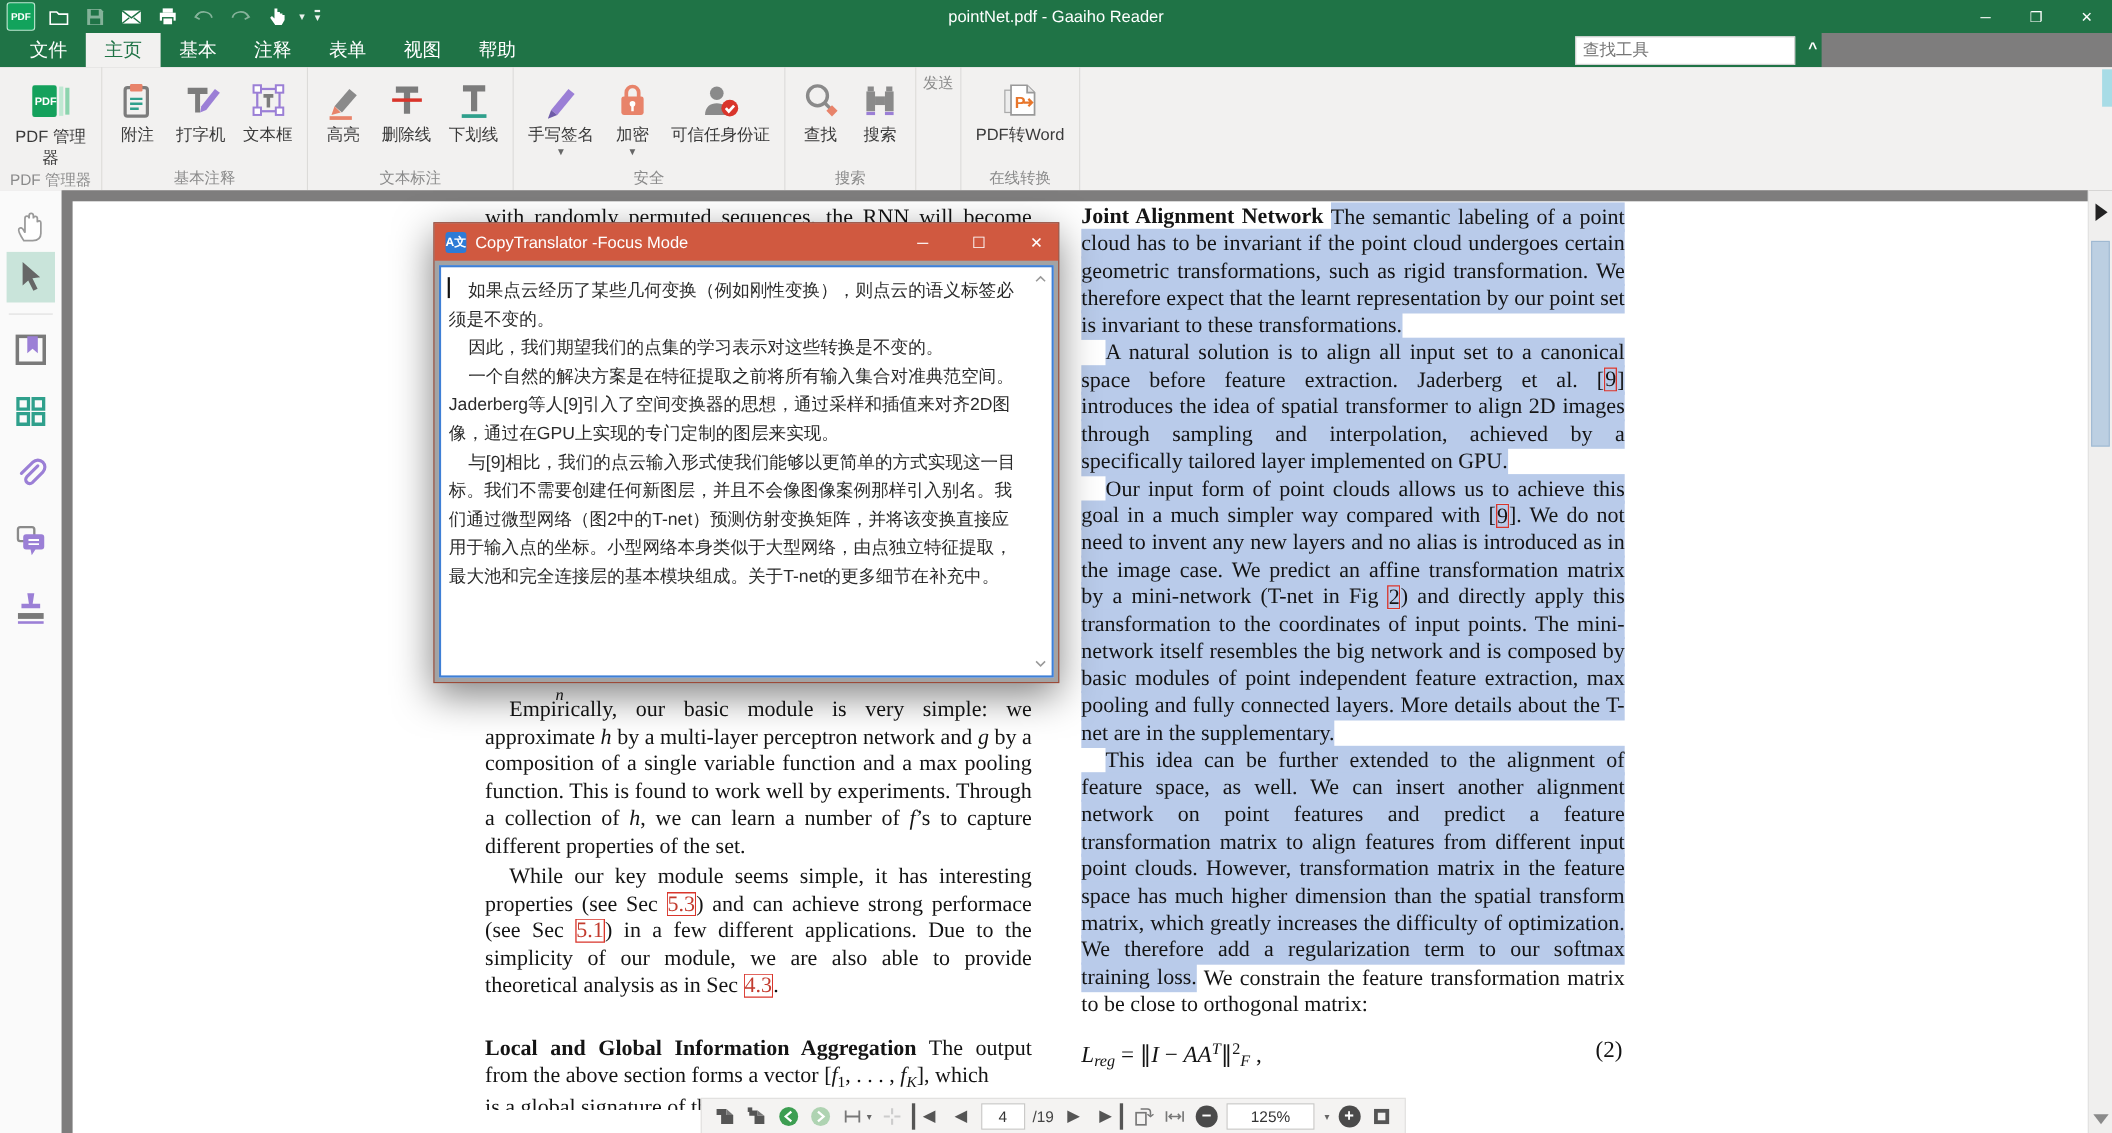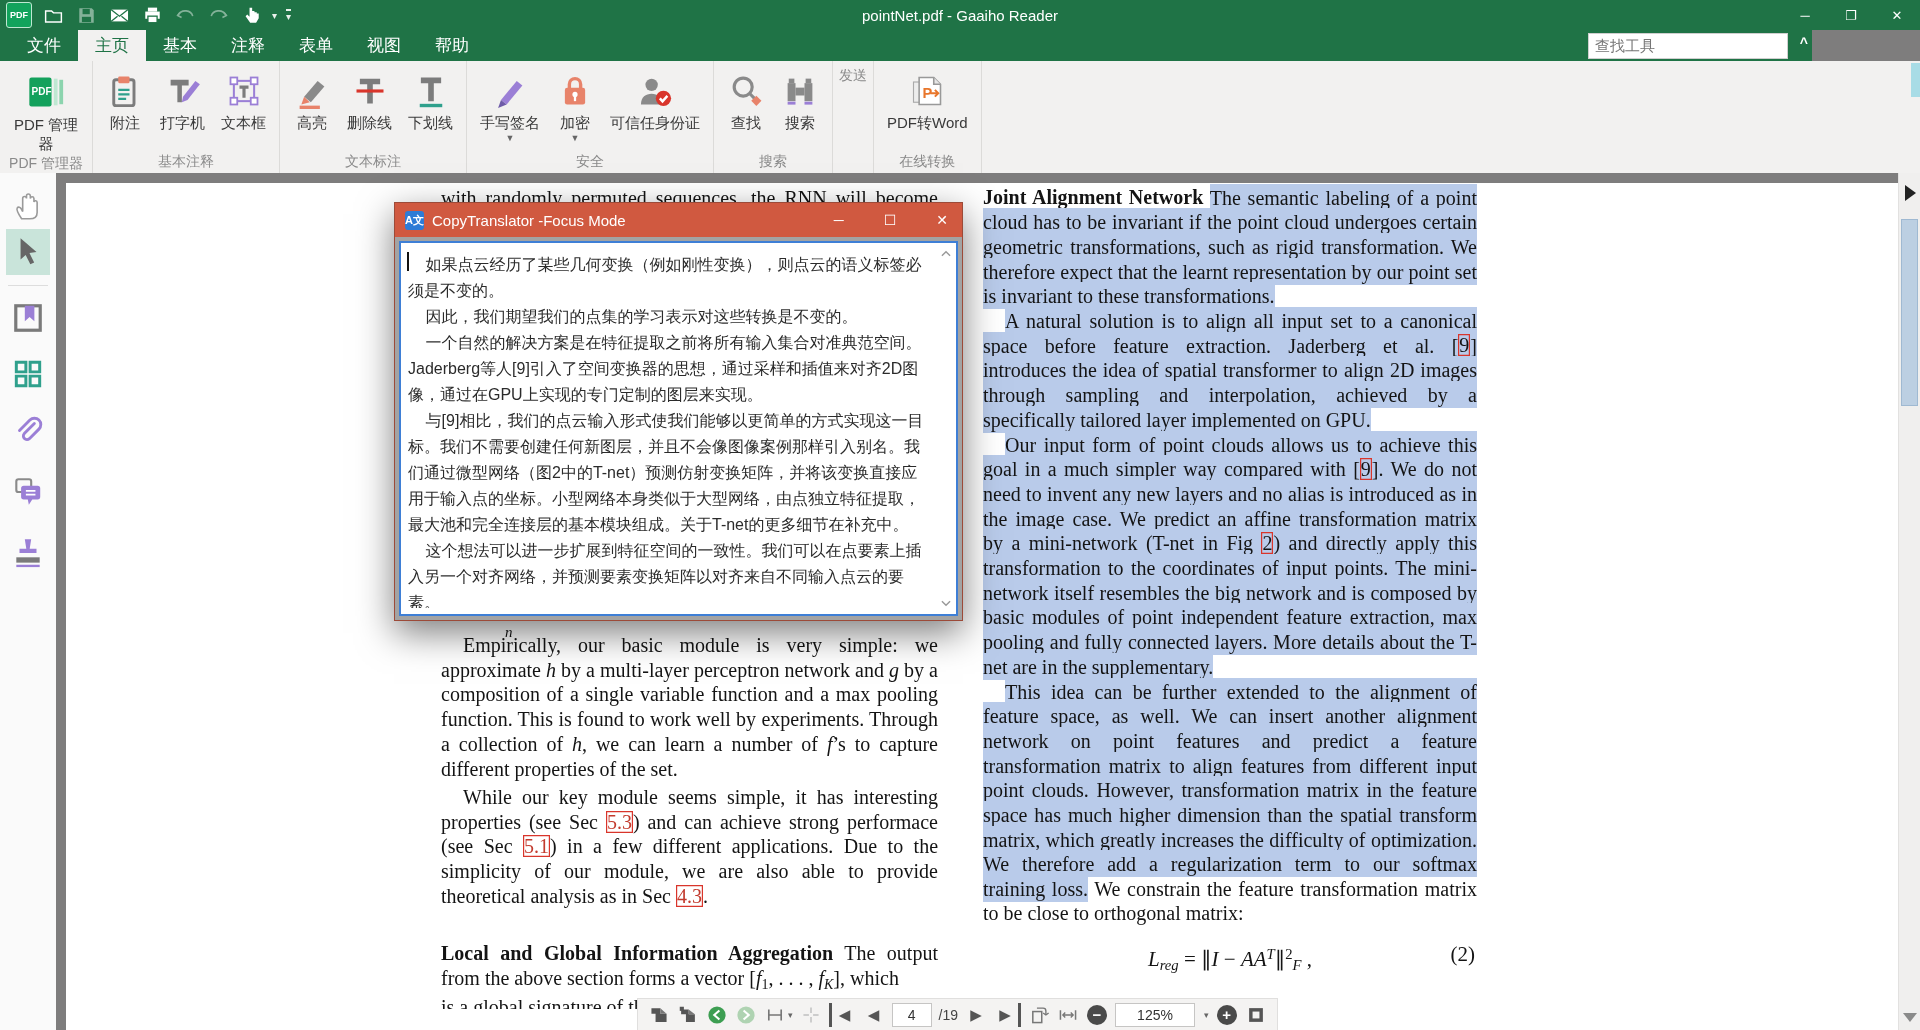--- a/index.html
+++ b/index.html
@@ -13,28 +13,28 @@
   .qbtn{display:inline-flex;align-items:center;justify-content:center;width:24px;height:24px;}
   .qbtn svg{width:21px;height:21px;}
   .dim{opacity:.45;}
   .qcaret{font-size:10px;color:#fff;opacity:.9;}
   .qcaret.bar{border-top:2px solid #fff;line-height:9px;padding-top:1px;}
   .tb-title{position:absolute;left:0;right:0;top:0;height:30px;display:flex;align-items:center;justify-content:center;
             font-size:15px;color:#fff;pointer-events:none;}
   .wcontrols{position:absolute;right:0;top:0;height:30px;display:flex;}
   .wc{width:46px;height:30px;display:flex;align-items:center;justify-content:center;color:#fff;font-size:13px;}
   
-  .menubar{position:absolute;left:0;top:30px;width:1812px;height:31px;background:#1F7346;}
+  .menubar{position:absolute;left:0;top:30px;width:1656px;height:31px;background:#1F7346;}
   .tabs{position:absolute;left:10px;top:0;height:31px;display:flex;}
   .tab{height:31px;line-height:31px;padding:0 17px;color:#fff;font-size:17px;}
   .tab.active{background:#F2F1F0;color:#1F7346;}
   .searchwrap{position:absolute;right:24px;top:3px;width:198px;height:24px;background:#fff;border:1px solid #CFCFCF;
               display:flex;align-items:center;}
   .searchwrap input{flex:1;border:none;outline:none;font-size:15px;color:#444;padding:0 6px;background:transparent;
-                    font-family:Liberation Serif, serif;}
+                    font-family:Liberation Mono, monospace;}
   .searchwrap svg{width:18px;height:18px;margin-right:4px;}
   .ribcollapse{position:absolute;right:4px;top:5px;color:#fff;font-size:14px;font-weight:bold;}
   
   .ribbon{position:absolute;left:0;top:61px;width:1920px;height:112px;background:#F2F1F0;border-bottom:1px solid #CFCECC;
           display:flex;align-items:stretch;}
   .rgroup{display:flex;flex-direction:column;border-right:1px solid #DCDBD9;padding:4px 6px 0 6px;align-items:center;}
   .rbtns{flex:1;display:flex;align-items:flex-start;justify-content:center;gap:2px;}
   .rbtn{display:flex;flex-direction:column;align-items:center;padding:4px 7px 0 7px;background:none;border:none;
         font-family:"Liberation Sans",sans-serif;}
   .rbtn .ric{width:38px;height:44px;display:flex;align-items:center;justify-content:center;}
@@ -64,21 +64,21 @@
   .p-ind{text-indent:22px;}
   .clipline{height:14px;overflow:hidden;}
   .seg-b{font-weight:bold;}
   .seg-i{font-style:italic;}
   .seg-hl{background:#B9CBEA;padding:2.5px 0;}
   .seg-box{box-shadow:inset 0 0 0 1.2px #D9352B;padding:0 1px;}
   .seg-red{color:#C23B2E;}
   .seg-sub{font-size:70%;vertical-align:-4px;}
   .seg-sup{font-size:70%;vertical-align:7px;}
   .frag-n{position:absolute;left:64px;top:437px;font-style:italic;font-size:15px;}
-  .formula-row{position:relative;margin-top:16px;font-size:21px;text-align:center;text-indent:0;}
+  .formula-row{position:relative;margin-top:16px;font-size:21px;text-indent:0;}
   .eqno{position:absolute;right:2px;top:0;}
   
   .vscroll{position:absolute;right:0;top:173px;width:21px;bottom:0;background:#F0EFEE;border-left:1px solid #E2E1E0;}
   .panel-arrow{position:absolute;right:4px;top:12px;width:0;height:0;border-left:11px solid #222;
                border-top:8px solid transparent;border-bottom:8px solid transparent;}
   .vthumb{position:absolute;left:2px;right:2px;top:46px;height:185px;background:#BCCFE2;border:1px solid #9FB9D2;}
   .vdown{position:absolute;left:4px;bottom:8px;width:0;height:0;border-top:9px solid #8A8A8A;
          border-left:7px solid transparent;border-right:7px solid transparent;}
   
   .bottombar{position:absolute;left:581px;top:825px;height:31px;display:flex;align-items:center;gap:7px;
@@ -672,21 +672,20 @@
         <span>✕</span>
       </span>
     </div>
     <div class="ctbody">
       <span class="ctcursor"></span>
       <div class="cttext">
         <p>如果点云经历了某些几何变换（例如刚性变换），则点云的语义标签必须是不变的。</p>
         <p>因此，我们期望我们的点集的学习表示对这些转换是不变的。</p>
         <p>一个自然的解决方案是在特征提取之前将所有输入集合对准典范空间。Jaderberg等人[9]引入了空间变换器的思想，通过采样和插值来对齐2D图像，通过在GPU上实现的专门定制的图层来实现。</p>
         <p>与[9]相比，我们的点云输入形式使我们能够以更简单的方式实现这一目标。我们不需要创建任何新图层，并且不会像图像案例那样引入别名。我们通过微型网络（图2中的T-net）预测仿射变换矩阵，并将该变换直接应用于输入点的坐标。小型网络本身类似于大型网络，由点独立特征提取，最大池和完全连接层的基本模块组成。关于T-net的更多细节在补充中。</p>
-        <p>这个想法可以进一步扩展到特征空间的一致性。我们可以在点要素上插入另一个对齐网络，并预测要素变换矩阵以对齐来自不同输入点云的要素。</p>
 
       </div>
       <span class="ctchev chev-up"><svg>
             <use href="#i-chevup"></use>
           </svg></span>
       <span class="ctchev chev-dn"><svg>
             <use href="#i-chevdn"></use>
           </svg></span>
     </div>
   </div>

